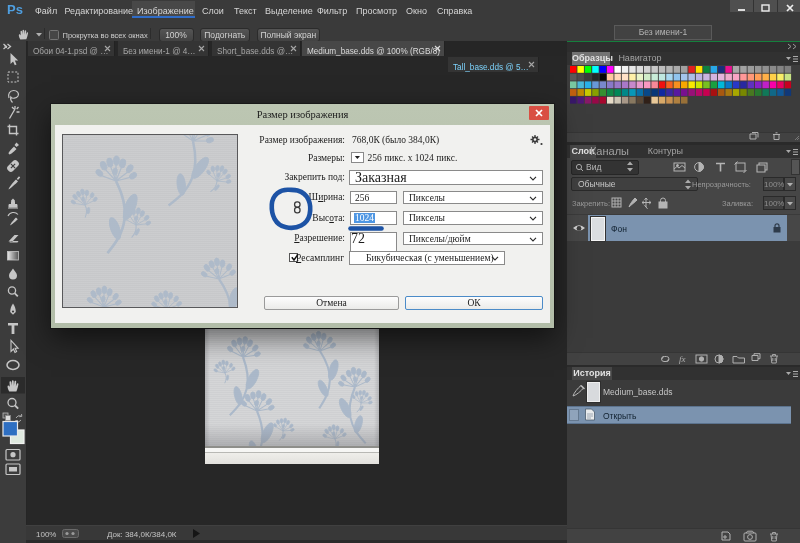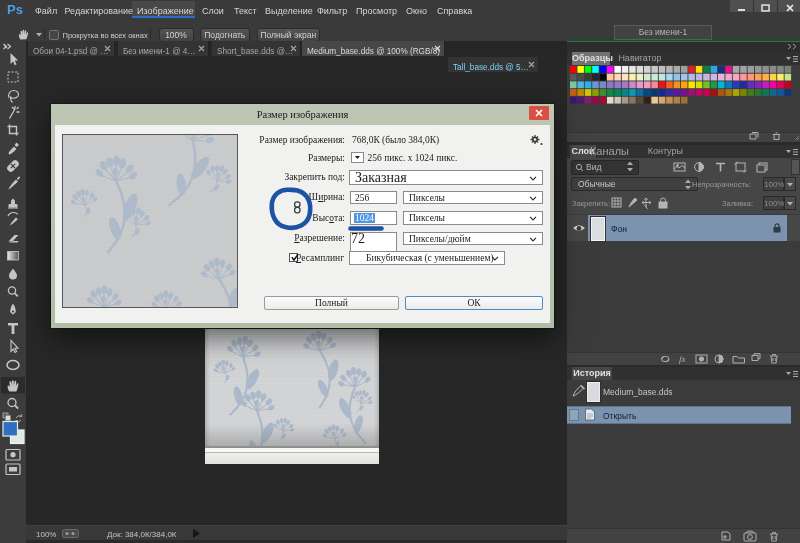--- a/index.html
+++ b/index.html
@@ -532,21 +532,21 @@
       </svg></div>
     <div style="position:absolute;left:238px;top:148.5px;width:9px;height:9px;background:#fff;border:1px solid #555;box-sizing:border-box">
       <svg width="10" height="10" style="position:absolute;left:0;top:-1px">
         <path d="M1.8,4.2 l2.2,2.8 4,-5.6" stroke="#111" stroke-width="1.5" fill="none"></path>
       </svg>
     </div>
     <div style="position:absolute;color:#1c1c1c;font-size:9.5px;left:245px;top:149px"><u>Р</u>есамплинг</div>
     <div style="position:absolute;left:298px;top:146.5px;width:156px;height:14.5px;background:#fff;border:1px solid #8a8a8a;box-sizing:border-box;color:#1c1c1c;font-size:9.5px;line-height:13.0px;padding-left:16px;white-space:nowrap">Бикубическая (с уменьшением)<svg width="8" height="6" style="position:absolute;right:5px;top:4.8px">
         <path d="M1,0.8 l3,3.2 3,-3.2" stroke="#2a2a2a" stroke-width="1.1" fill="none"></path>
       </svg></div>
-    <div style="position:absolute;left:213px;top:191.5px;width:135px;height:14px;background:linear-gradient(#fdfdfd,#ebebe9);border:1px solid #9a9a9a;border-radius:2px;box-sizing:border-box;color:#1c1c1c;font-size:9.5px;text-align:center;line-height:12px">Полный</div>
+    <div style="position:absolute;left:213px;top:191.5px;width:135px;height:14px;background:linear-gradient(#fdfdfd,#ebebe9);border:1px solid #9a9a9a;border-radius:2px;box-sizing:border-box;color:#1c1c1c;font-size:9.5px;text-align:center;line-height:12px">Отмена</div>
     <div style="position:absolute;left:354px;top:191.5px;width:138px;height:14px;background:linear-gradient(#fdfdfd,#ebebe9);border:1px solid #4b8bc8;border-radius:2px;box-sizing:border-box;color:#1c1c1c;font-size:9.5px;text-align:center;line-height:12px">ОК</div>
     <svg width="503" height="224" style="position:absolute;left:0;top:0;pointer-events:none">
       <path d="M238,85.8 C229,85.2 221.5,90.5 220.8,100.5 C220.2,110.5 224,121 235,123.3 C246,125.6 256.5,120.5 258.6,110.5 C260.8,100 257.5,89.5 246.5,86.5 C243.5,85.8 240.5,86 238,85.8 Z" fill="none" stroke="#1d53a5" stroke-width="4.6" stroke-linejoin="round"></path>
       <g fill="none" stroke="#3a3a3a" stroke-width="1.3">
         <rect x="243.6" y="97.8" width="5.4" height="5.4" rx="2.4"></rect>
         <rect x="243.6" y="103.4" width="5.4" height="5.4" rx="2.4"></rect>
       </g>
       <line x1="299.5" y1="124.5" x2="330.5" y2="124.5" stroke="#1d53a5" stroke-width="4.6" stroke-linecap="round"></line>
     </svg>
   </div>

